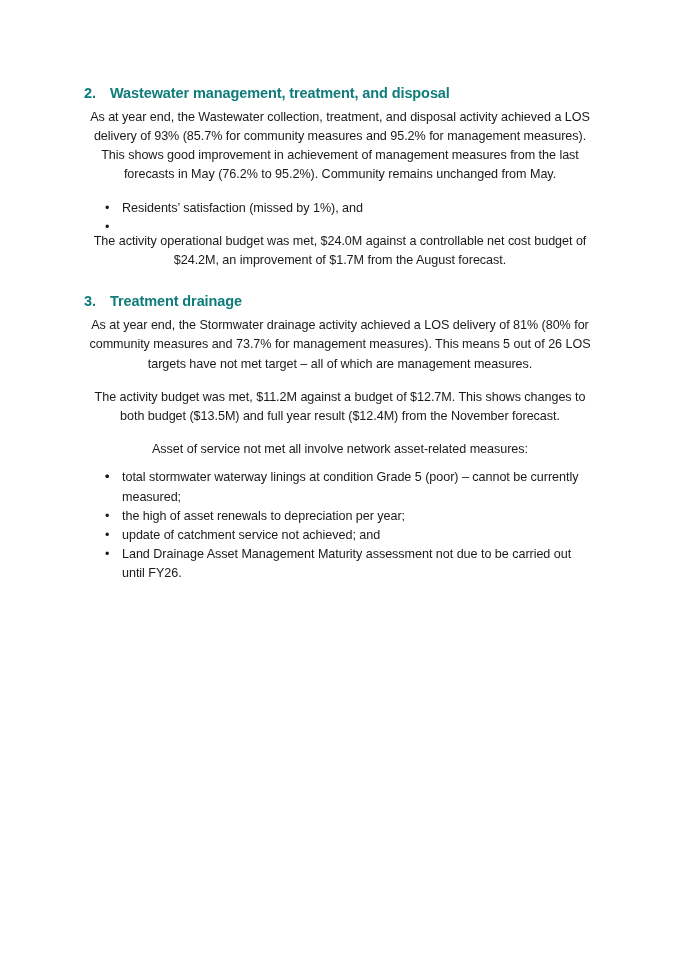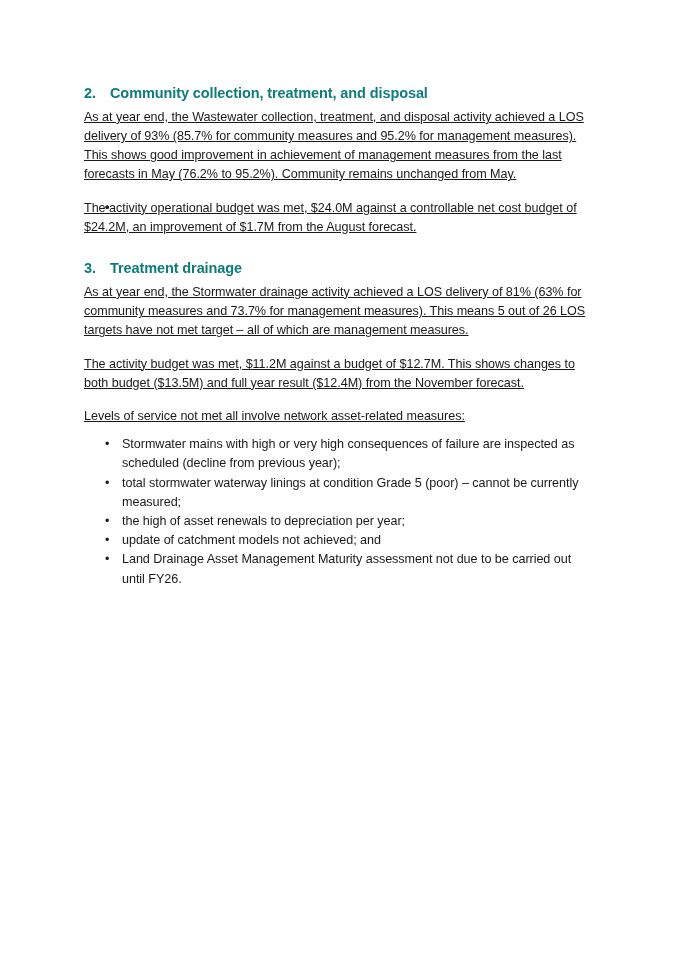--- a/index.html
+++ b/index.html
@@ -49,23 +49,22 @@
   .section-heading.spaced-above {
     margin-top: 22px;
   }
 
   
   p.body-text {
     font-size: 12.6px;
     line-height: 19.2px;
     margin: 0 0 14px 0;
     color: #1a1a1a;
-    text-align: left;
+    text-align: center;
     letter-spacing: -0.05px;
-    text-decoration: underline;
   }
   p.body-text.tight {
     margin-bottom: 9px;
   }
 
   
   ul.bullets {
     list-style: none;
     margin: 0 0 14px 0;
     padding: 0;
@@ -92,66 +91,66 @@
   }
 </style>
 </head>
 <body>
 
 <div class="page">
   <div class="content">
 
     <h2 class="section-heading">
       <span class="num">2.</span>
-      <span class="title">Community collection, treatment, and disposal</span>
+      <span class="title">Wastewater management, treatment, and disposal</span>
     </h2>
 
     <p class="body-text">As at year end, the Wastewater collection, treatment, and disposal activity achieved a LOS delivery of 93% (85.7% for community measures and 95.2% for management measures). This shows good improvement in achievement of management measures from the last forecasts in May (76.2% to 95.2%). Community remains unchanged from May.</p>
 
 
     <ul class="bullets pre-gap">
       <li>
         <span class="dot">•</span>
+        <span>Residents’ satisfaction (missed by 1%), and</span>
       </li>
       <li>
         <span class="dot">•</span>
       </li>
     </ul>
 
     <p class="body-text">The activity operational budget was met, $24.0M against a controllable net cost budget of $24.2M, an improvement of $1.7M from the August forecast.</p>
 
 
     <h2 class="section-heading spaced-above">
       <span class="num">3.</span>
       <span class="title">Treatment drainage</span>
     </h2>
 
-    <p class="body-text">As at year end, the Stormwater drainage activity achieved a LOS delivery of 81% (63% for community measures and 73.7% for management measures). This means 5 out of 26 LOS targets have not met target – all of which are management measures.</p>
+    <p class="body-text">As at year end, the Stormwater drainage activity achieved a LOS delivery of 81% (80% for community measures and 73.7% for management measures). This means 5 out of 26 LOS targets have not met target – all of which are management measures.</p>
 
     <p class="body-text">The activity budget was met, $11.2M against a budget of $12.7M. This shows changes to both budget ($13.5M) and full year result ($12.4M) from the November forecast.</p>
 
 
-    <p class="body-text tight">Levels of service not met all involve network asset-related measures:</p>
+    <p class="body-text tight">Asset of service not met all involve network asset-related measures:</p>
 
     <ul class="bullets pre-gap">
       <li>
         <span class="dot">•</span>
-        <span>Stormwater mains with high or very high consequences of failure are inspected as scheduled (decline from previous year);</span>
       </li>
       <li>
         <span class="dot">•</span>
         <span>total stormwater waterway linings at condition Grade 5 (poor) – cannot be currently measured;</span>
       </li>
       <li>
         <span class="dot">•</span>
         <span>the high of asset renewals to depreciation per year;</span>
       </li>
       <li>
         <span class="dot">•</span>
-        <span>update of catchment models not achieved; and</span>
+        <span>update of catchment service not achieved; and</span>
       </li>
       <li>
         <span class="dot">•</span>
         <span>Land Drainage Asset Management Maturity assessment not due to be carried out until FY26.</span>
       </li>
     </ul>
 
   </div>
 </div>
 

